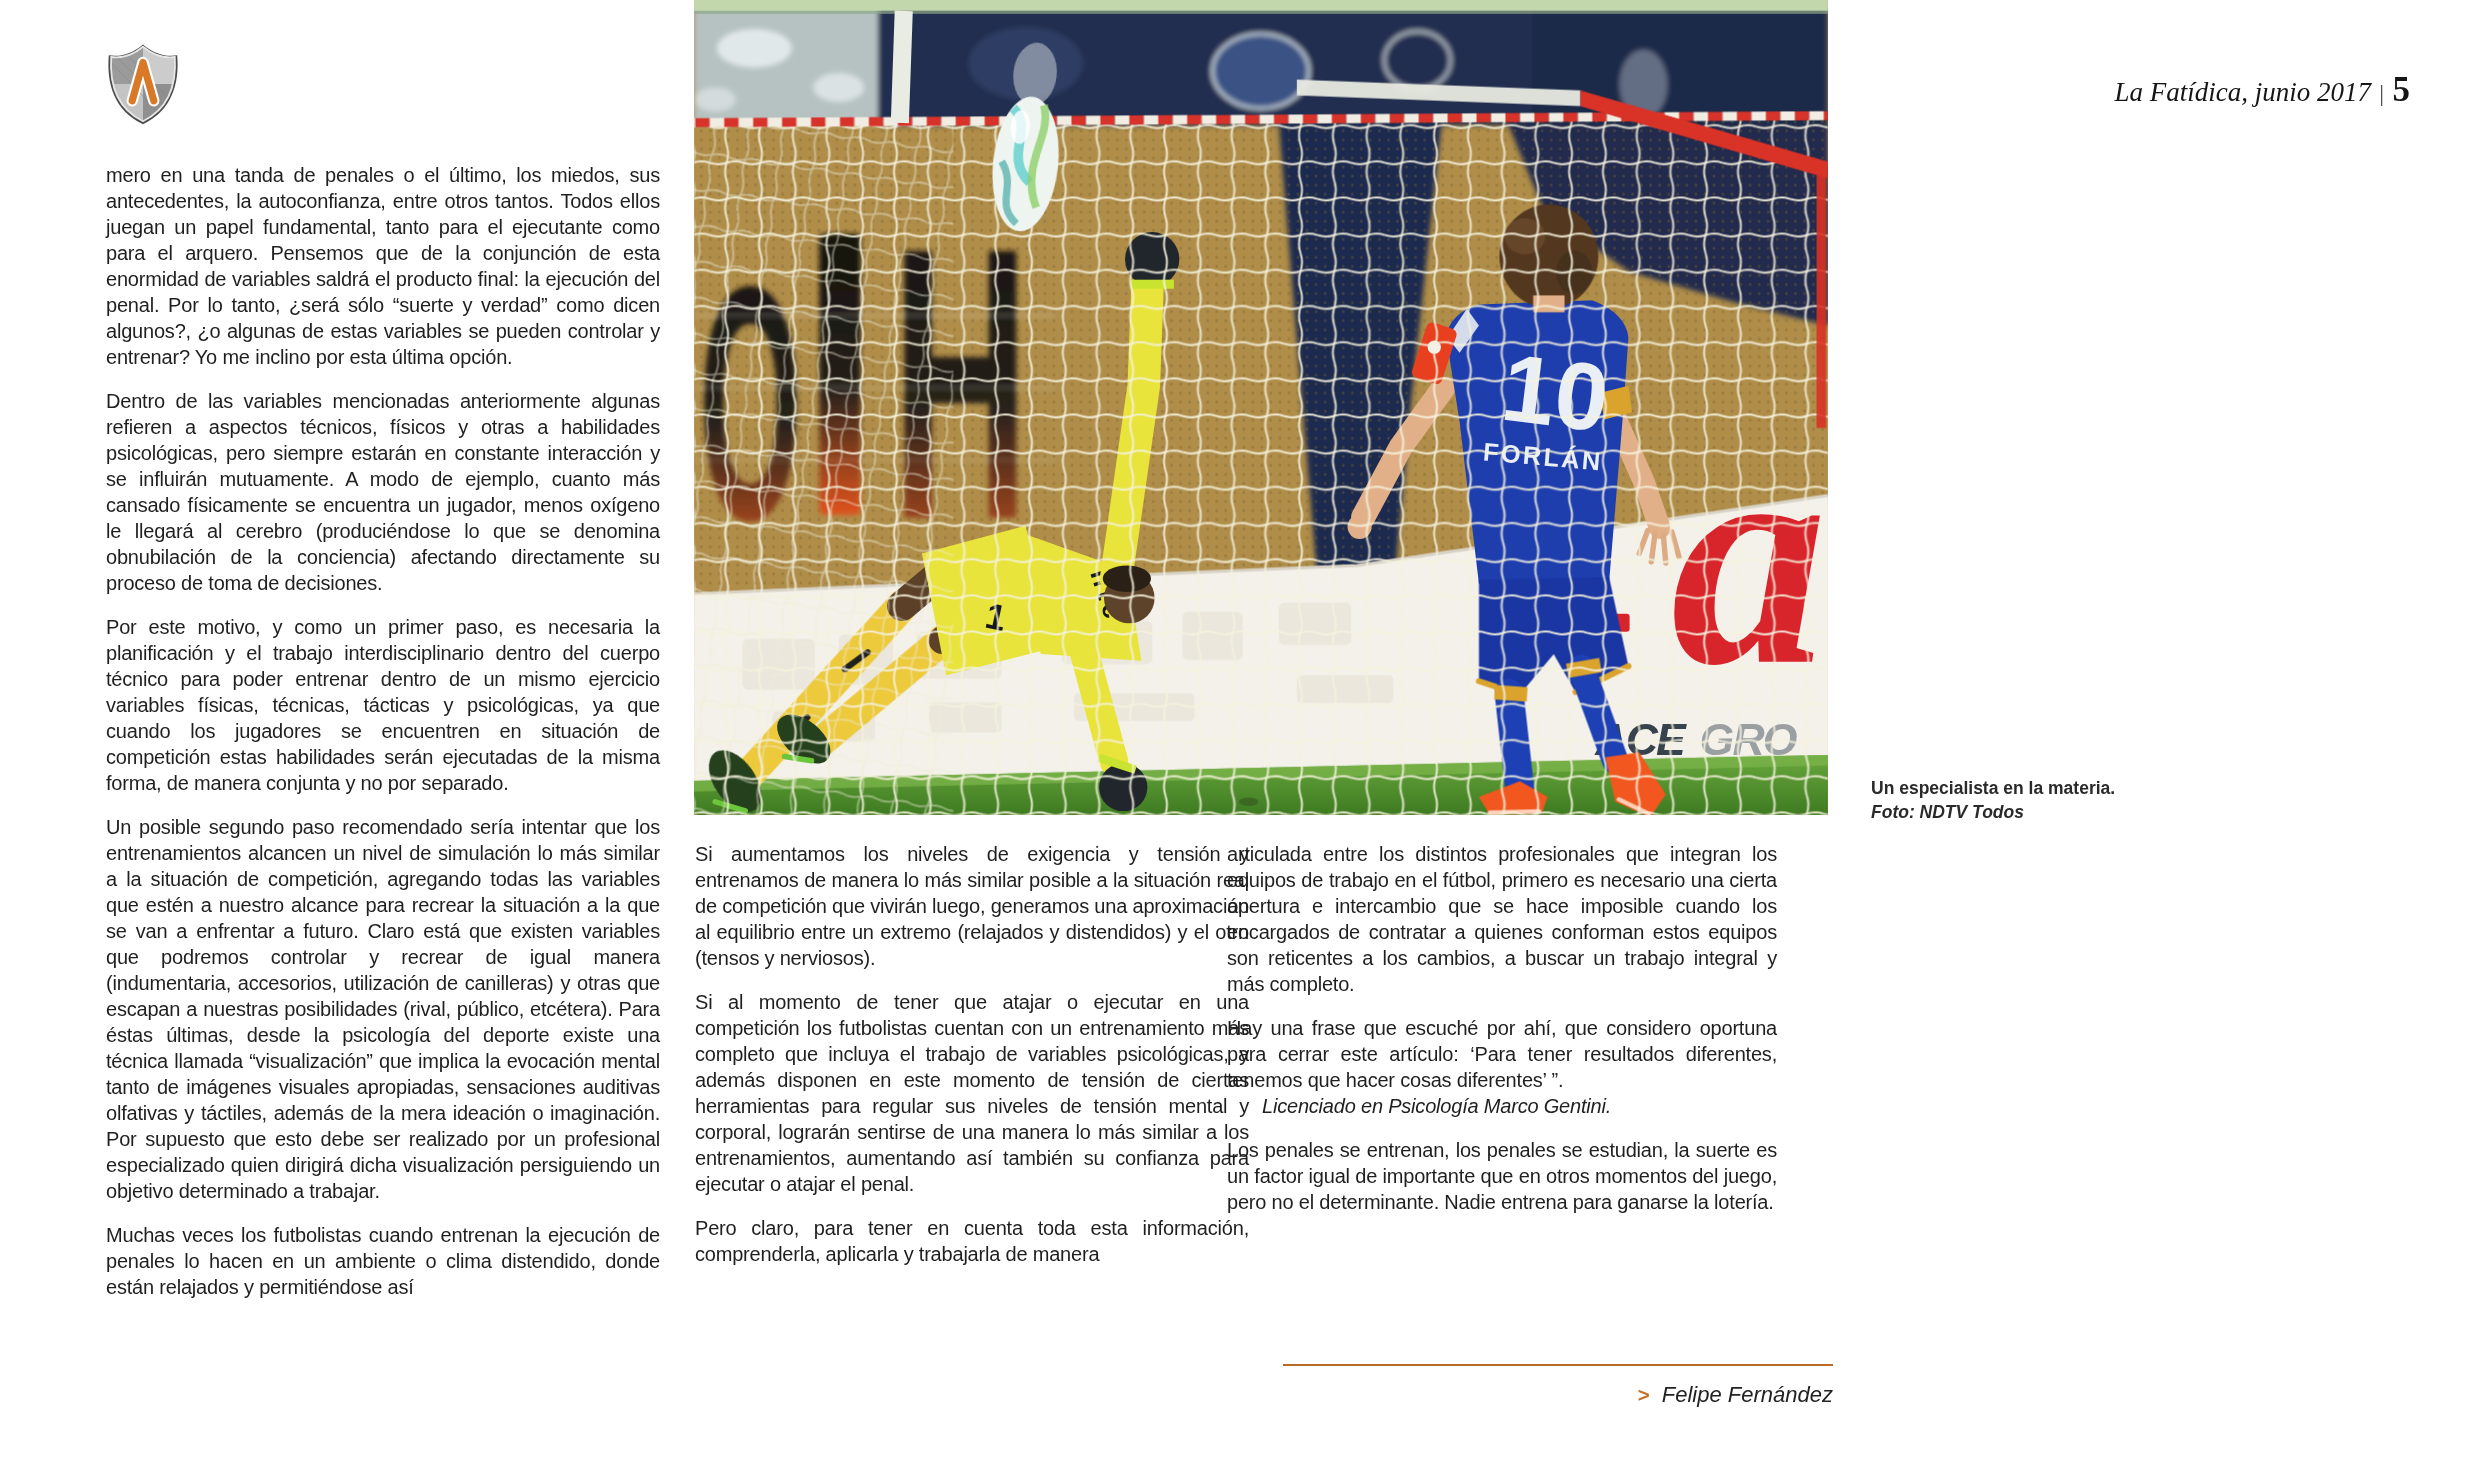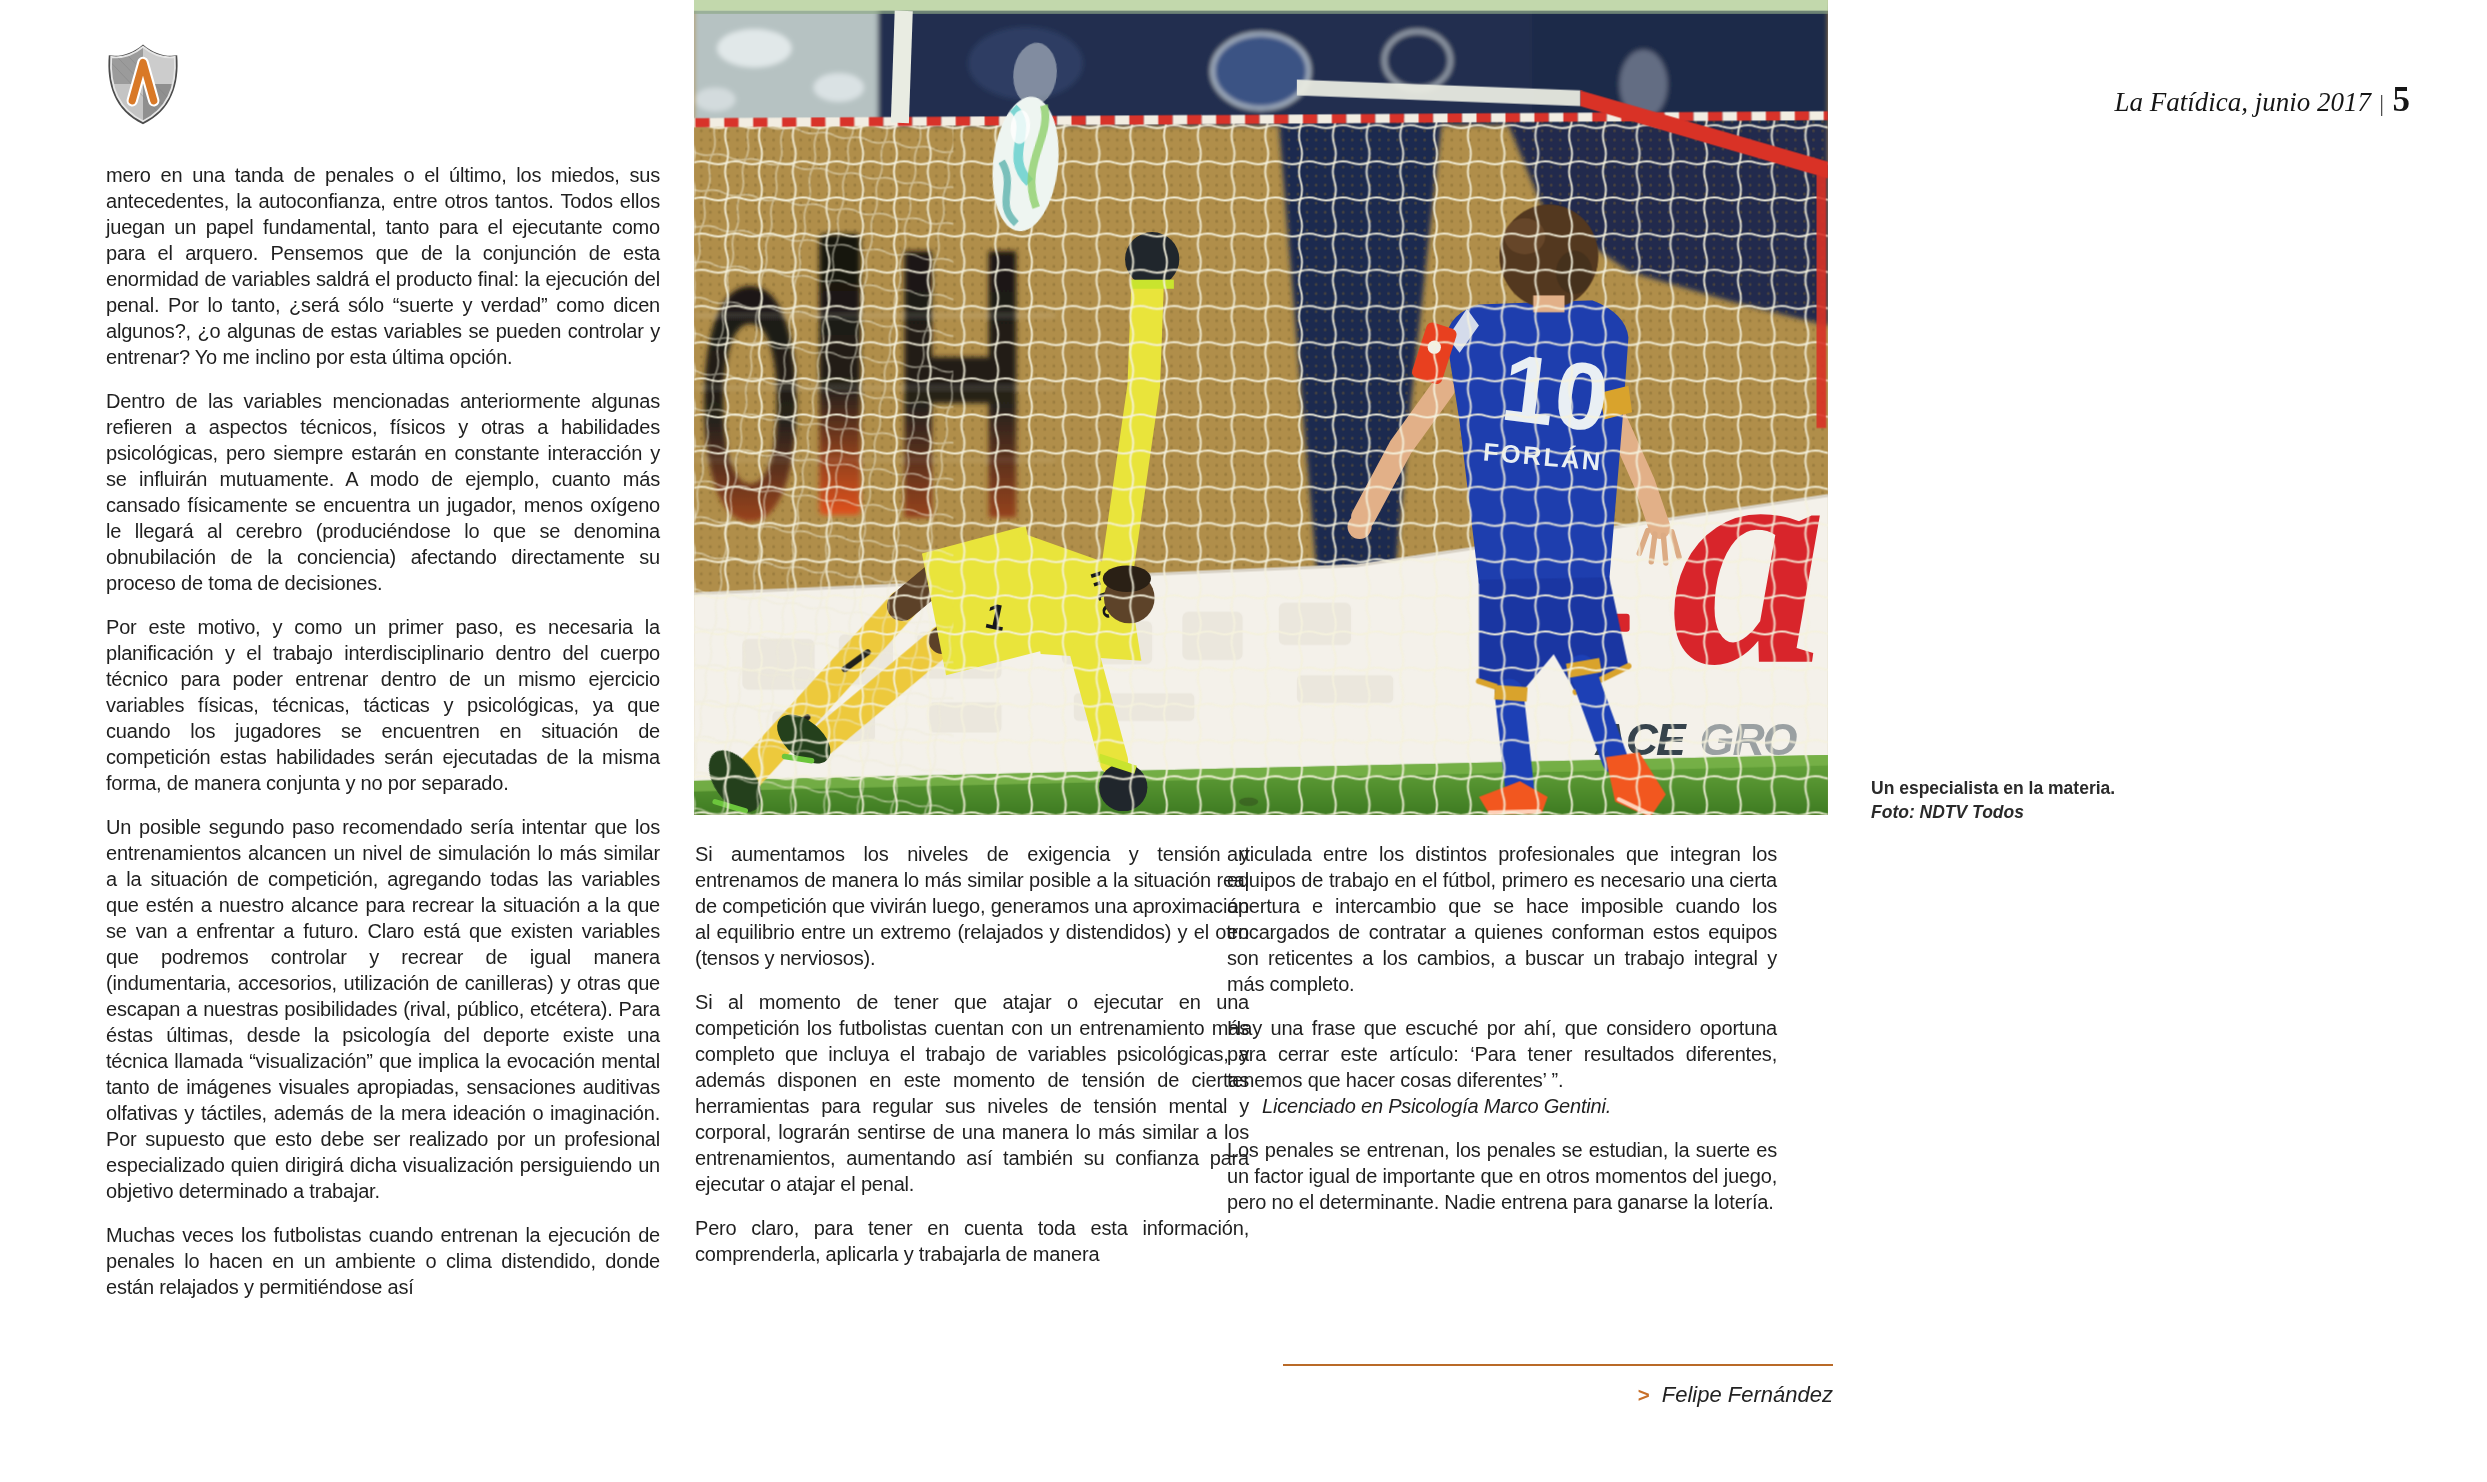--- a/index.html
+++ b/index.html
@@ -7,21 +7,21 @@
     width:2487px;height:1482px;position:relative;background:#ffffff;
     font-family:"Liberation Sans",sans-serif;color:#1f1f1f;overflow:hidden;
   }
   .col{position:absolute;text-align:justify;font-size:20px;line-height:26px;letter-spacing:-0.2px;}
   .col p{margin:0 0 18px 0;}
   #col-left{left:106px;top:162px;width:554px;}
   #col-mid{left:695px;top:841px;width:554px;}
   #col-right{left:1227px;top:841px;width:550px;}
   .credit{display:block;font-style:italic;margin-left:35px;}
   .masthead{
-    position:absolute;top:80px;right:77px;
+    position:absolute;top:70px;right:77px;
     font-family:"Liberation Serif",serif;font-style:italic;font-size:27px;color:#151515;
     white-space:nowrap;
   }
   .masthead .sep{font-style:normal;font-weight:400;color:#444;padding:0 8.4px;font-size:24px;}
   .masthead .pageno{font-style:normal;font-weight:bold;font-size:35px;}
   .logo{position:absolute;left:104px;top:43px;width:78px;height:82px;}
   .photo{position:absolute;left:694px;top:0;width:1134px;height:815px;}
   .caption{position:absolute;left:1871px;top:776px;width:386px;font-size:17.5px;line-height:24px;color:#2a2a2a;font-weight:bold;}
   .caption .foto{font-style:italic;}
   .signature{

